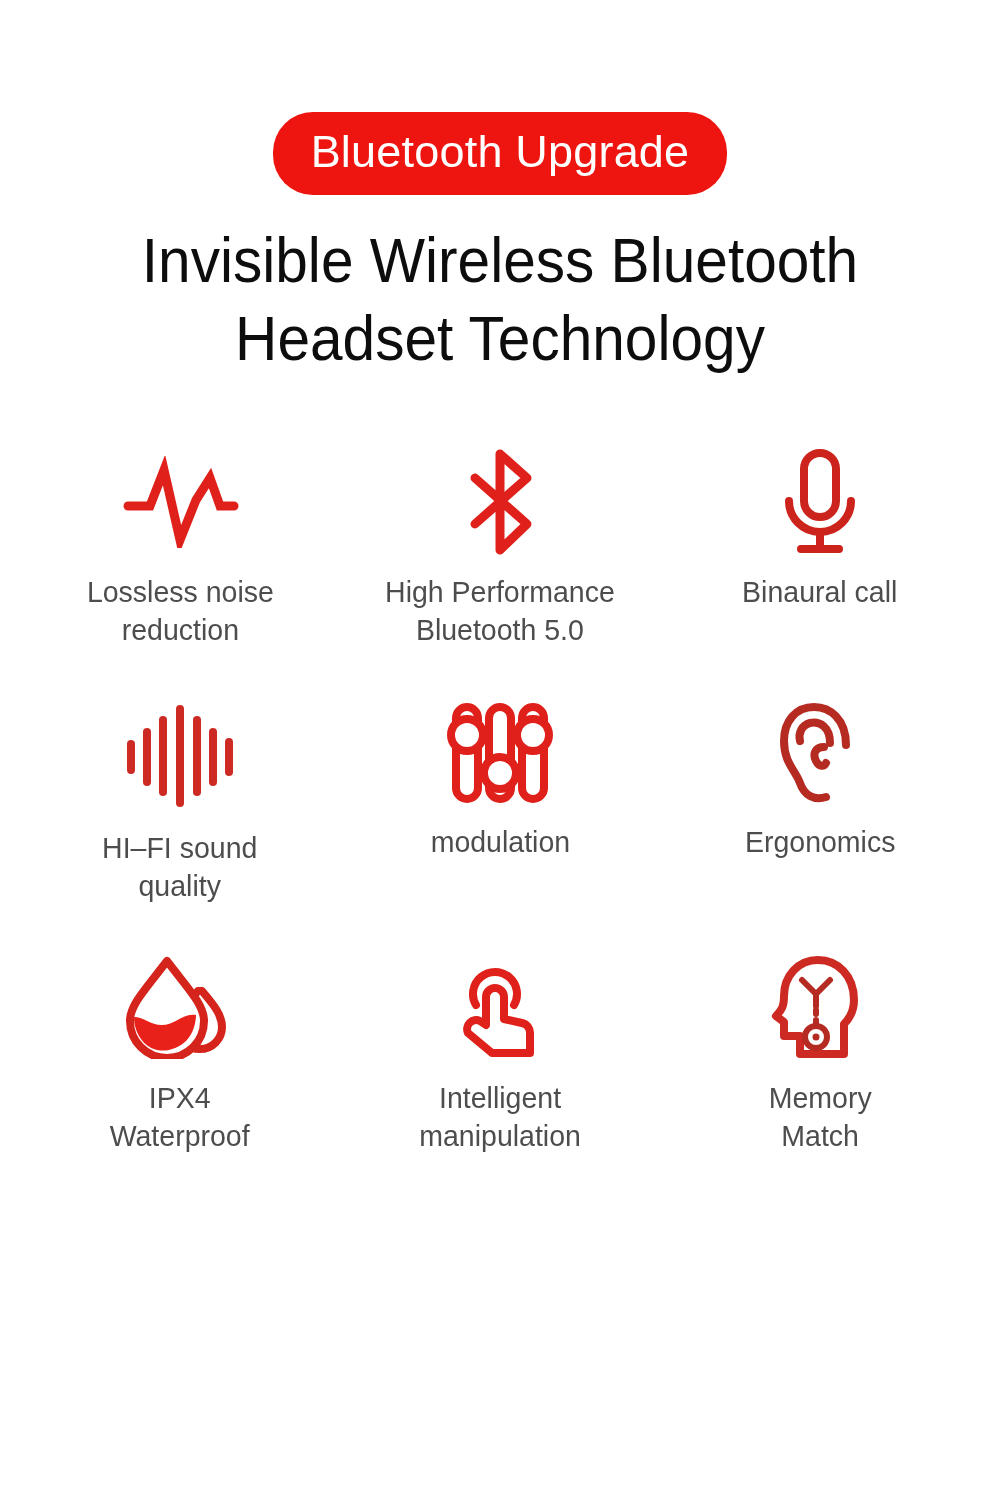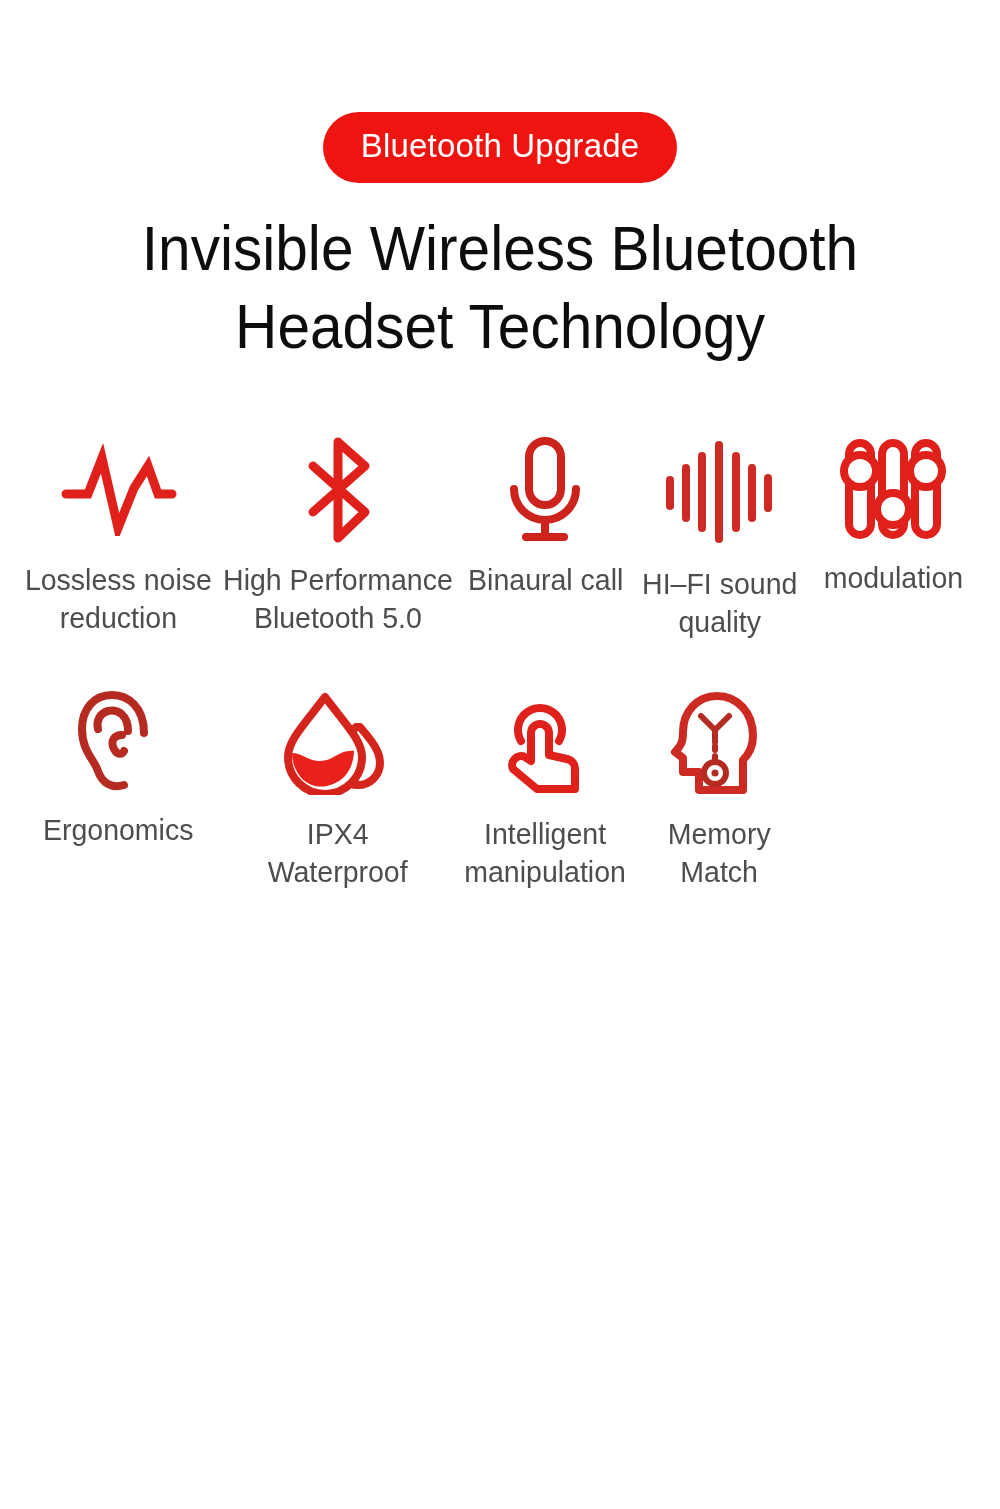--- a/index.html
+++ b/index.html
@@ -29,21 +29,21 @@
   
   .badge-wrap {
     margin-top: 112px;
     display: flex;
     justify-content: center;
     width: 100%;
   }
   .badge {
     background: #ee1410;
     color: #ffffff;
-    font-size: 33px;
+    font-size: 45px;
     line-height: 1;
     letter-spacing: 0.2px;
     padding: 17px 38px 21px 38px;
     border-radius: 40px;
     font-family: "Liberation Sans", "DejaVu Sans", sans-serif;
     white-space: nowrap;
   }
 
   
   .headline {
@@ -61,21 +61,21 @@
   .headline .line {
     display: block;
     white-space: nowrap;
   }
 
   
   .grid {
     margin-top: 66px;
     width: 960px;
     display: grid;
-    grid-template-columns: repeat(5, 1fr);
+    grid-template-columns: repeat(3, 1fr);
     grid-auto-rows: 252px;
     justify-items: center;
   }
   .cell {
     width: 100%;
     display: flex;
     flex-direction: column;
     align-items: center;
   }
   .icon-box {

